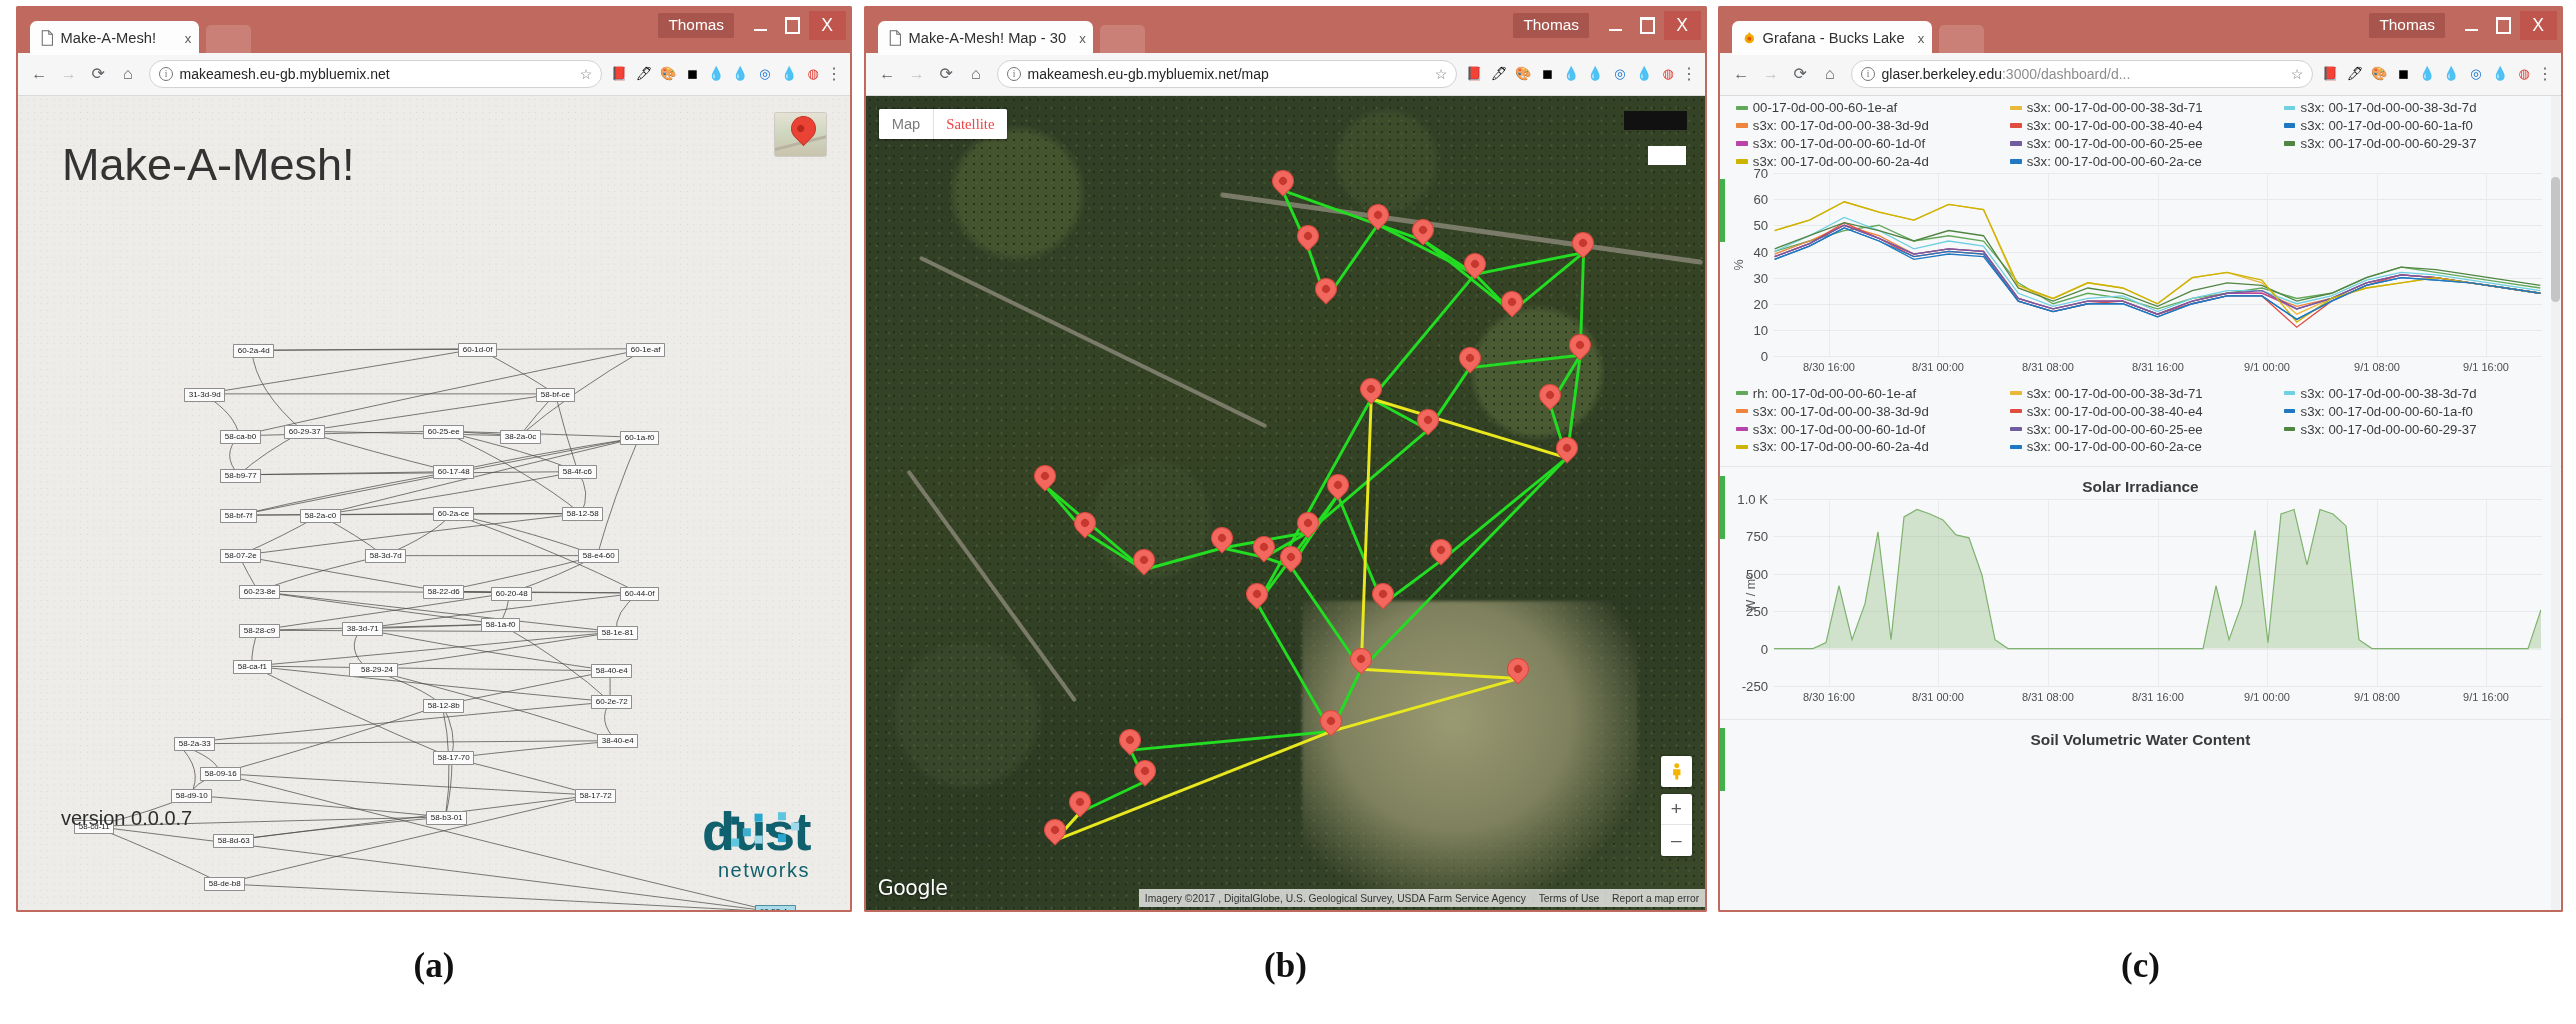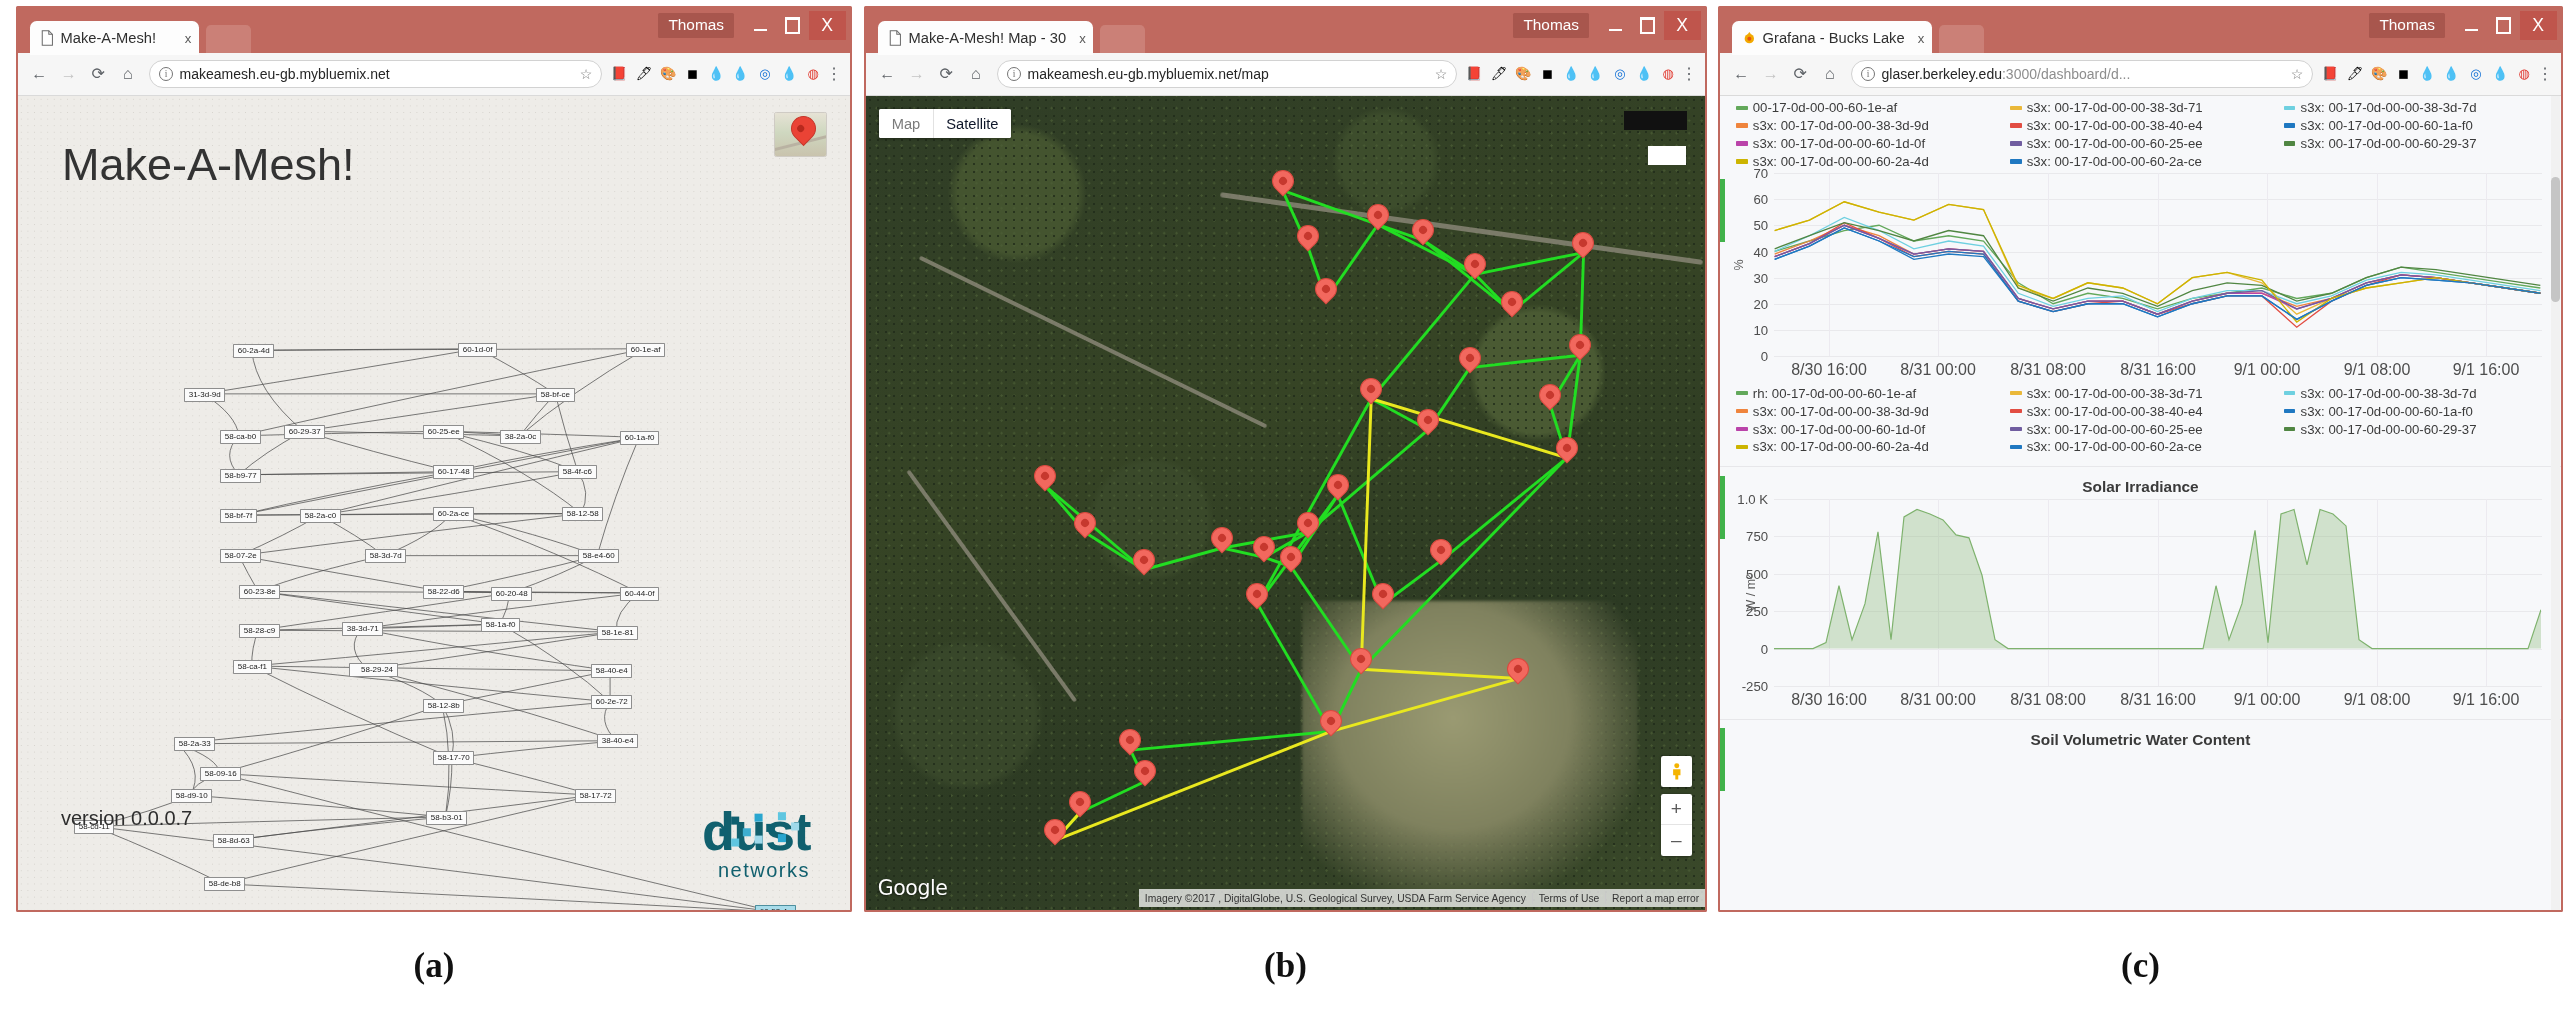--- a/index.html
+++ b/index.html
@@ -244,21 +244,21 @@
     position: absolute; left: 13.2px; top: 13.2px;
     display: flex;
     background: #ffffff;
     border-radius: 1.5px;
     box-shadow: 0 0.7px 2.9px rgba(0,0,0,.35);
     overflow: hidden;
     z-index: 20;
   }
   .map-type div { padding: 6.6px 12.5px; font-size: 14.7px; color: #3c4043; }
   .map-type .mt-map { color: #7b7b7b; border-right: 0.7px solid #e2e2e2; }
-  .map-type .mt-sat { font-weight: 500; color: #0f172a; }
+  .map-type .mt-sat { font-weight: 500; color: #ef4444; font-family: Liberation Serif, serif; }
   .map-white-box { position: absolute; right: 19px; top: 50px; width: 38px; height: 19px; background: #fff; z-index: 20; }
   .map-black-box { position: absolute; right: 17.6px; top: 14.7px; width: 63px; height: 19px; background: #111; z-index: 20; }
   .map-ctrls { position: absolute; right: 13.2px; bottom: 54px; display: flex; flex-direction: column; gap: 7.3px; z-index: 20; }
   .pegman {
     width: 31px; height: 31px; background: #fff; border-radius: 2.2px;
     display:flex; align-items:center; justify-content:center;
     box-shadow: 0 0.7px 2.9px rgba(0,0,0,.35); font-size: 16px;
   }
   .zoom-stack { width: 31px; background: #fff; border-radius: 2.2px; box-shadow: 0 0.7px 2.9px rgba(0,0,0,.35); }
   .zoom-stack div { height: 31px; display: flex; align-items: center; justify-content: center; font-size: 19px; color: #5b5b5b; }
@@ -323,21 +323,21 @@
     white-space: nowrap;
   }
   .gf-ytick {
     position: absolute; right: 100%; margin-right: 5.9px;
     font-size: 13.2px; color: #4d4d4d;
     transform: translateY(-50%);
     white-space: nowrap;
   }
   .gf-xtick {
     position: absolute; top: 100%; margin-top: 4.4px;
-    font-size: 16px; color: #4d4d4d;
+    font-size: 11px; color: #4d4d4d;
     transform: translateX(-50%);
     white-space: nowrap;
   }
   .gf-grid { position: absolute; inset: 0; }
   .gf-grid .h { position: absolute; left: 0; right: 0; height: 0.7px; background: #e9e9ec; }
   .gf-grid .v { position: absolute; top: 0; bottom: 0; width: 0.7px; background: #eceaf0; }
   .gf-divider { height: 0.7px; background: #e7e7ea; margin: 2.9px 0; }
   .gf-scrollbar {
     position: absolute; right: 1.5px; top: 0; width: 8.8px; height: 100%;
     background: #f1f1f1;

